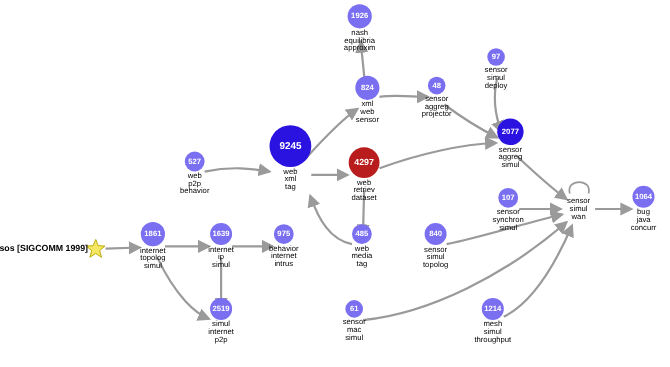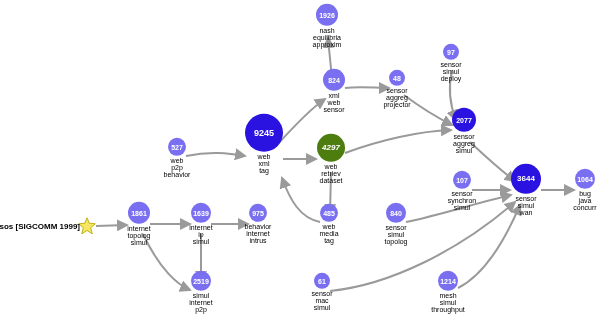--- a/index.html
+++ b/index.html
@@ -133,21 +133,21 @@
 p2p
 behavior</div>
       </div>
       <div class="node" style="left: 264px; top: 144px; width: 64px; margin-left: 0px;">
         <div class="circle" style="width: 38px; height: 38px; font-size: 9px; background: rgb(42, 19, 224);">9245</div>
         <div class="lbl" style="font-size: 7px;">web
 xml
 tag</div>
       </div>
       <div class="node" style="left: 331px; top: 159px; width: 64px; margin-left: 0px;">
-        <div class="circle" style="width: 28px; height: 28px; font-size: 8px; background: #4d7c0f; font-style: italic;">4297</div>
+        <div class="circle" style="width: 28px; height: 28px; font-size: 8px; background: #b91c1c;">4297</div>
         <div class="lbl" style="font-size: 7px;">web
 retriev
 dataset</div>
       </div>
       <div class="node" style="left: 334px; top: 91px; width: 64px; margin-left: 0px;">
         <div class="circle" style="width: 22px; height: 22px; font-size: 7px; background: rgb(122, 111, 240);">824</div>
         <div class="lbl" style="font-size: 7px;">xml
 web
 sensor</div>
       </div>
@@ -181,21 +181,20 @@
 aggreg
 simul</div>
       </div>
       <div class="node" style="left: 462px; top: 191px; width: 64px; margin-left: 0px;">
         <div class="circle" style="width: 18px; height: 18px; font-size: 7px; background: rgb(122, 111, 240);">107</div>
         <div class="lbl" style="font-size: 7px;">sensor
 synchron
 simul</div>
       </div>
       <div class="node" style="left: 526px; top: 190px; width: 64px; margin-left: 0px;">
-        <div class="circle" style="width: 30px; height: 30px; font-size: 8px; background: rgb(42, 19, 224);">3644</div>
         <div class="lbl" style="font-size: 7px;">sensor
 simul
 wan</div>
       </div>
       <div class="node" style="left: 585px; top: 190px; width: 64px; margin-left: 0px;">
         <div class="circle" style="width: 20px; height: 20px; font-size: 7px; background: rgb(122, 111, 240);">1064</div>
         <div class="lbl" style="font-size: 7px;">bug
 java
 concurr</div>
       </div>

